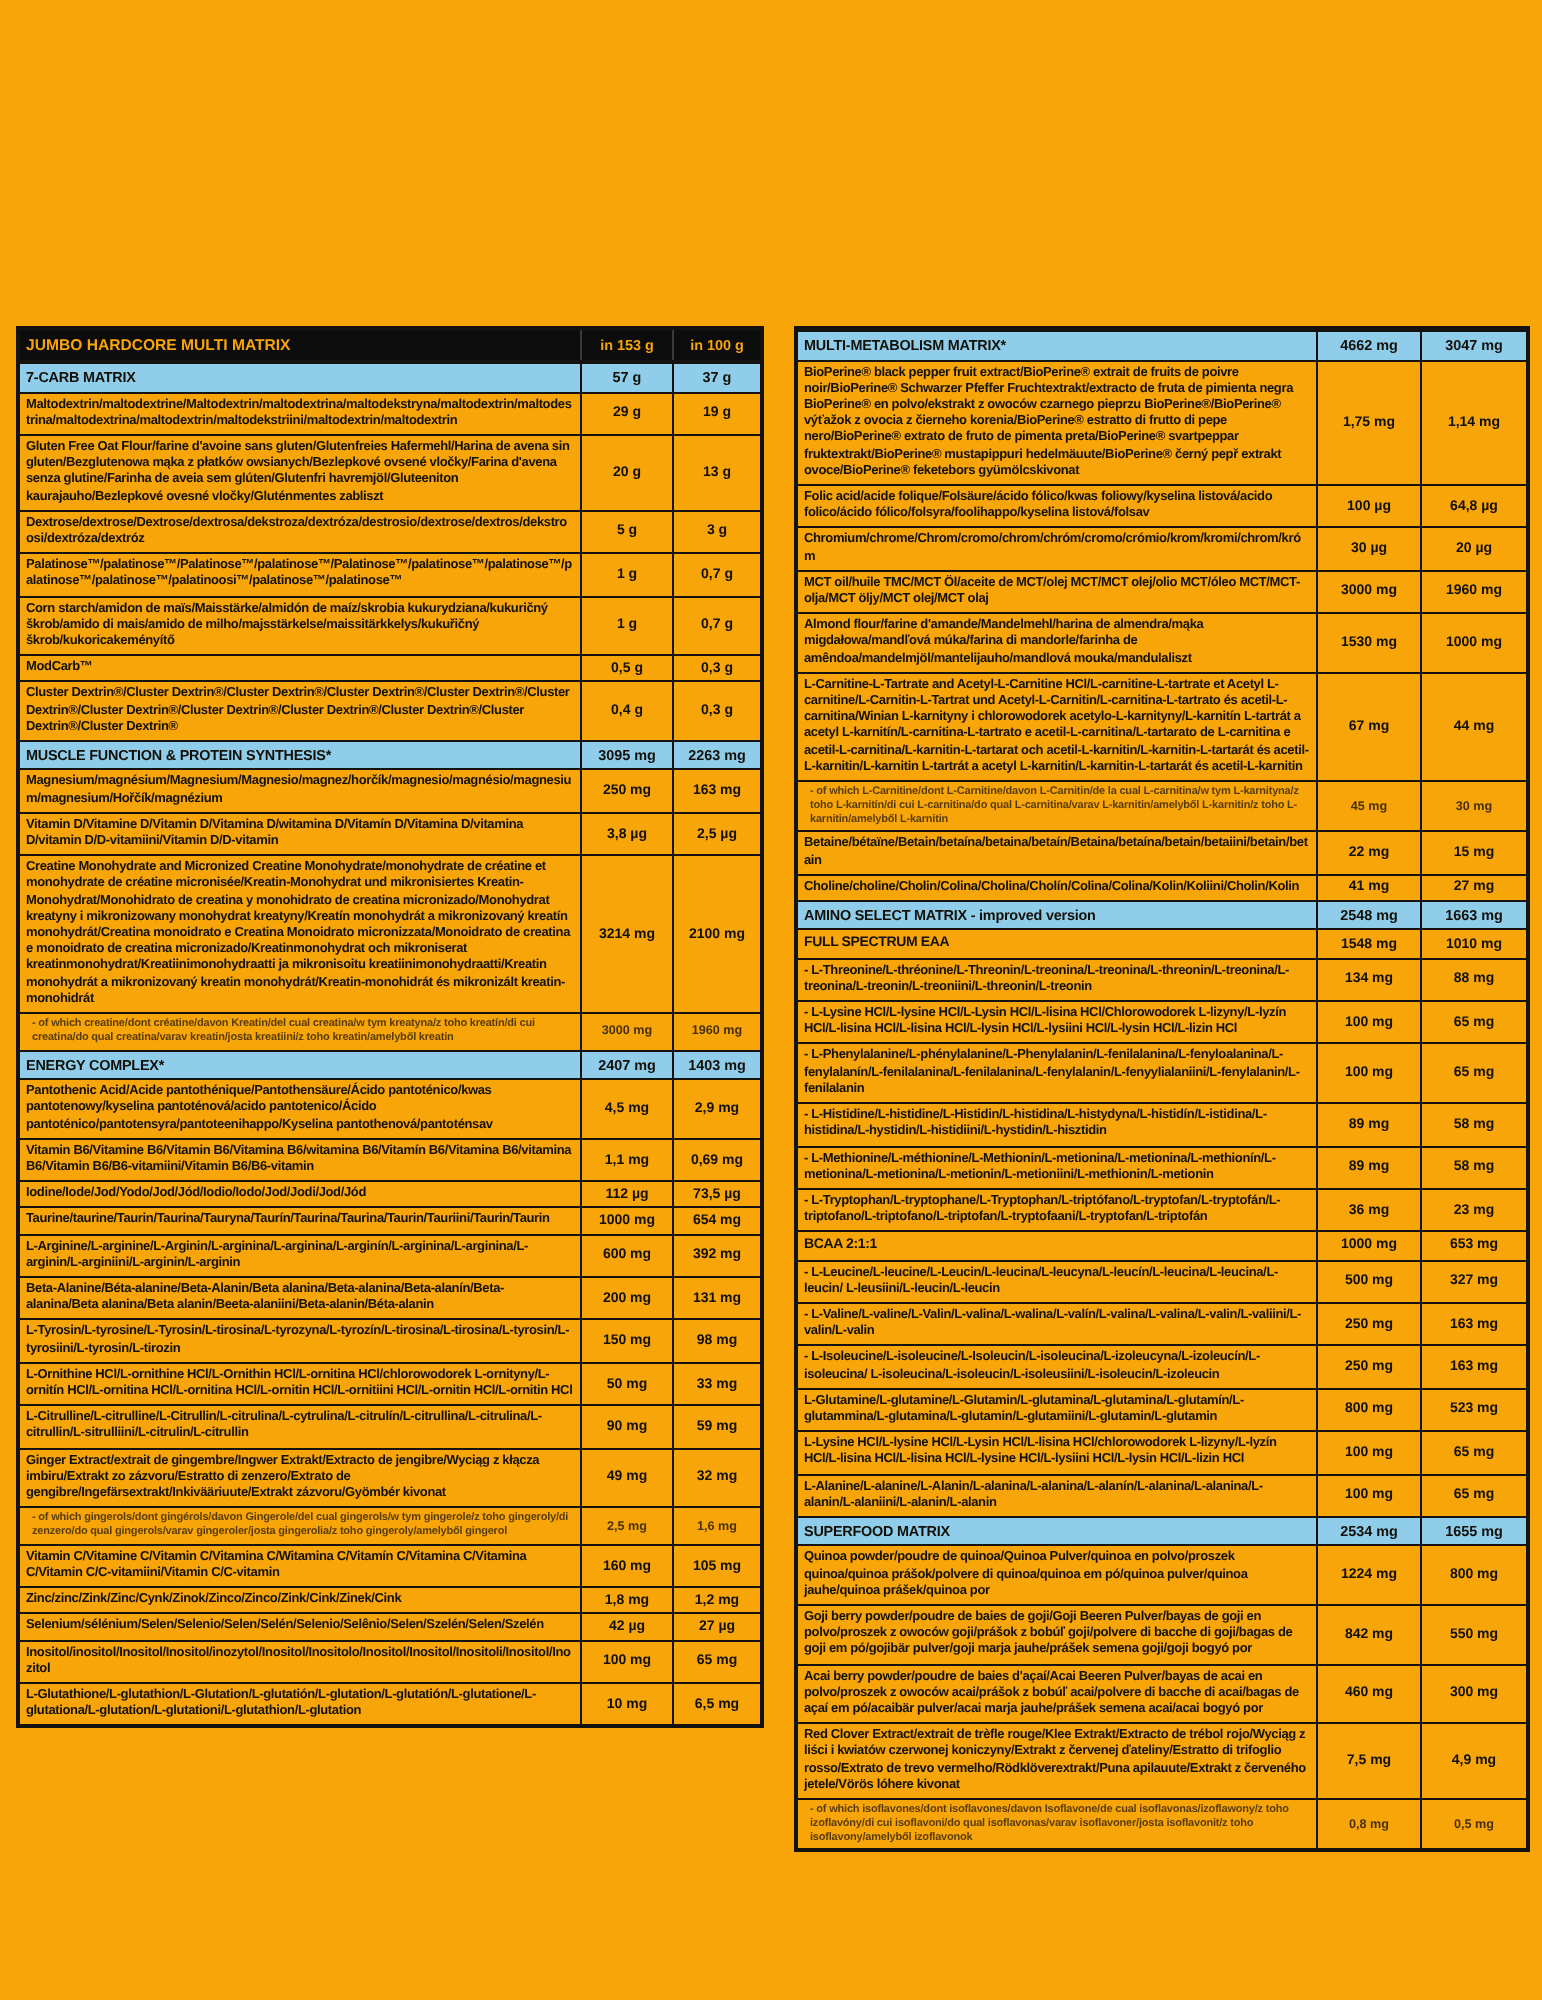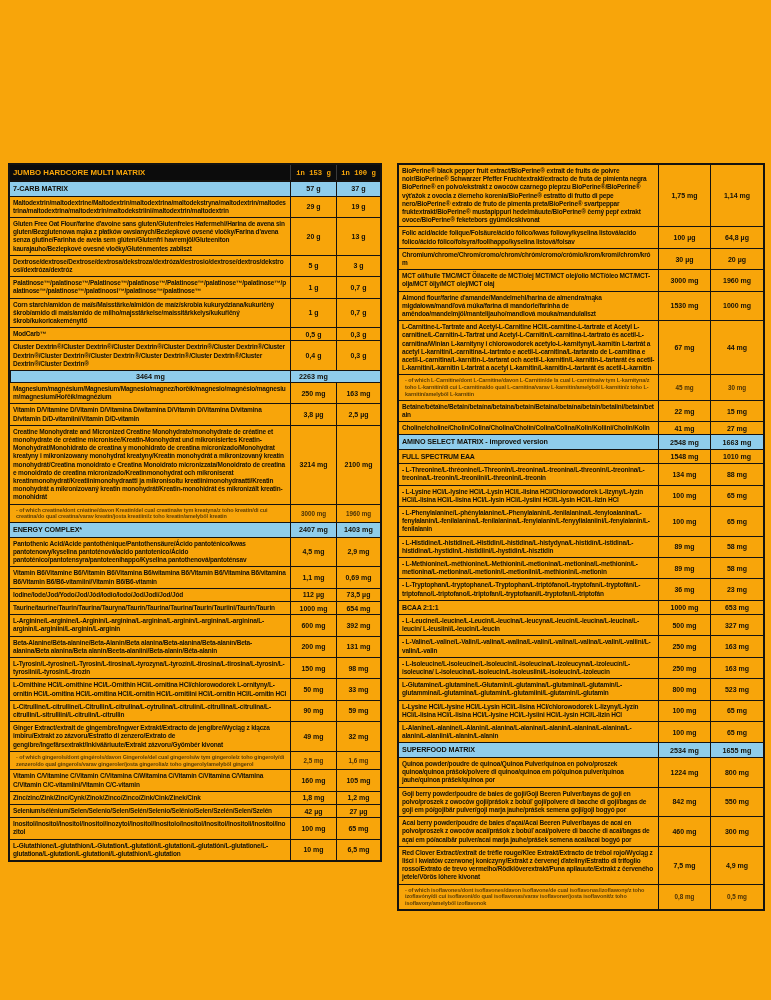--- a/index.html
+++ b/index.html
@@ -31,21 +31,21 @@
   .cell.val{
     font-size:7px;font-weight:bold;text-align:center;
     display:flex;align-items:center;justify-content:center;
     border-left:1px solid var(--line);padding:1px 1px;
     white-space:nowrap;
   }
   
   .row.thead{background:#0C0C0C;border-bottom:1.6px solid var(--line);}
   .row.thead .cell{color:var(--orange);}
   .row.thead .label.title{font-size:7.8px;line-height:11px;letter-spacing:0;}
-  .row.thead .val{font-size:7.2px;border-left-color:#3a3a3a;font-family:Liberation Mono, monospace;}
+  .row.thead .val{font-size:7.2px;border-left-color:#3a3a3a;}
   
   .row.section{background:var(--blue);border-top:1.6px solid var(--line);border-bottom:0;}
   .row.section .label{font-size:7.2px;line-height:9.5px;letter-spacing:-0.1px;}
   .row.section .val{font-size:7.2px;}
   
   .row.subsection .label{font-size:7px;line-height:9.2px;}
   
   .row.subnote .label{
     font-size:5.5px;line-height:6.8px;color:rgba(25,18,6,0.72);
     padding-left:6px;letter-spacing:-0.1px;
@@ -98,21 +98,22 @@
           <div class="cell label">ModCarb™</div>
           <div class="cell val">0,5 g</div>
           <div class="cell val">0,3 g</div>
         </div>
         <div class="row item">
           <div class="cell label">Cluster Dextrin®/Cluster Dextrin®/Cluster Dextrin®/Cluster Dextrin®/Cluster Dextrin®/Cluster Dextrin®/Cluster Dextrin®/Cluster Dextrin®/Cluster Dextrin®/Cluster Dextrin®/Cluster Dextrin®/Cluster Dextrin®</div>
           <div class="cell val">0,4 g</div>
           <div class="cell val">0,3 g</div>
         </div>
         <div class="row section">
-          <div class="cell val">3464 mg</div>
+          <div class="cell label">MUSCLE FUNCTION &amp; PROTEIN SYNTHESIS*</div>
+          <div class="cell val">3095 mg</div>
           <div class="cell val">2263 mg</div>
         </div>
         <div class="row item">
           <div class="cell label">Magnesium/magnésium/Magnesium/Magnesio/magnez/horčík/magnesio/magnésio/magnesium/magnesium/Hořčík/magnézium</div>
           <div class="cell val">250 mg</div>
           <div class="cell val">163 mg</div>
         </div>
         <div class="row item">
           <div class="cell label">Vitamin D/Vitamine D/Vitamin D/Vitamina D/witamina D/Vitamín D/Vitamina D/vitamina D/vitamin D/D-vitamiini/Vitamin D/D-vitamin</div>
           <div class="cell val">3,8 µg</div>
@@ -211,20 +212,25 @@
         <div class="row item">
           <div class="cell label">L-Glutathione/L-glutathion/L-Glutation/L-glutatión/L-glutation/L-glutatión/L-glutatione/L-glutationa/L-glutation/L-glutationi/L-glutathion/L-glutation</div>
           <div class="cell val">10 mg</div>
           <div class="cell val">6,5 mg</div>
         </div>
       </div>
   </div>
 
   <div class="ntable right">
     <div>
+        <div class="row section">
+          <div class="cell label">MULTI-METABOLISM MATRIX*</div>
+          <div class="cell val">4662 mg</div>
+          <div class="cell val">3047 mg</div>
+        </div>
         <div class="row item">
           <div class="cell label">BioPerine® black pepper fruit extract/BioPerine® extrait de fruits de poivre noir/BioPerine® Schwarzer Pfeffer Fruchtextrakt/extracto de fruta de pimienta negra BioPerine® en polvo/ekstrakt z owoców czarnego pieprzu BioPerine®/BioPerine® výťažok z ovocia z čierneho korenia/BioPerine® estratto di frutto di pepe nero/BioPerine® extrato de fruto de pimenta preta/BioPerine® svartpeppar fruktextrakt/BioPerine® mustapippuri hedelmäuute/BioPerine® černý pepř extrakt ovoce/BioPerine® feketebors gyümölcskivonat</div>
           <div class="cell val">1,75 mg</div>
           <div class="cell val">1,14 mg</div>
         </div>
         <div class="row item">
           <div class="cell label">Folic acid/acide folique/Folsäure/ácido fólico/kwas foliowy/kyselina listová/acido folico/ácido fólico/folsyra/foolihappo/kyselina listová/folsav</div>
           <div class="cell val">100 µg</div>
           <div class="cell val">64,8 µg</div>
         </div>

